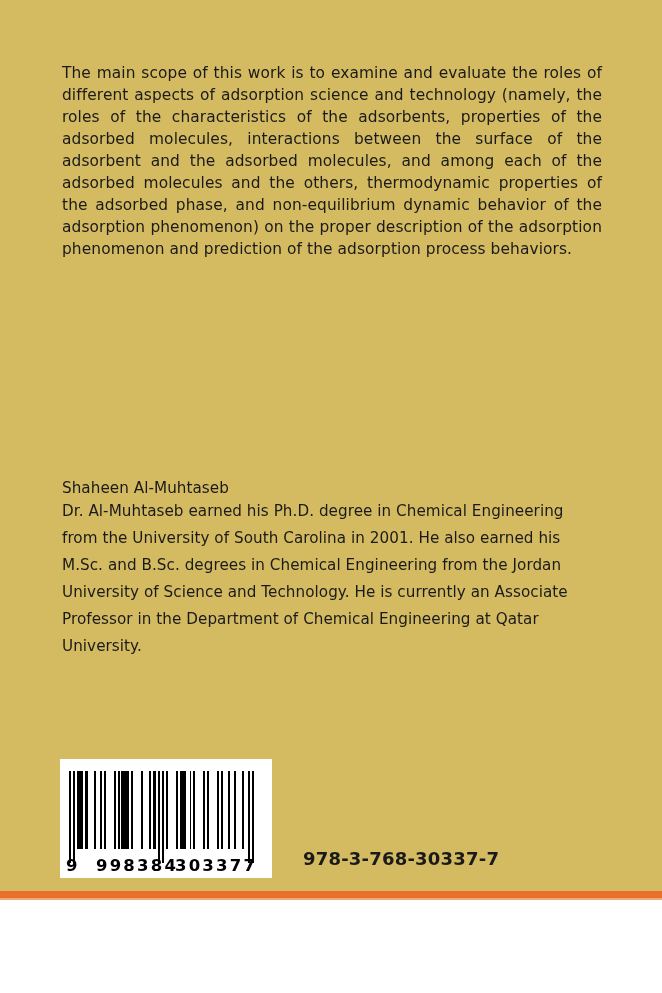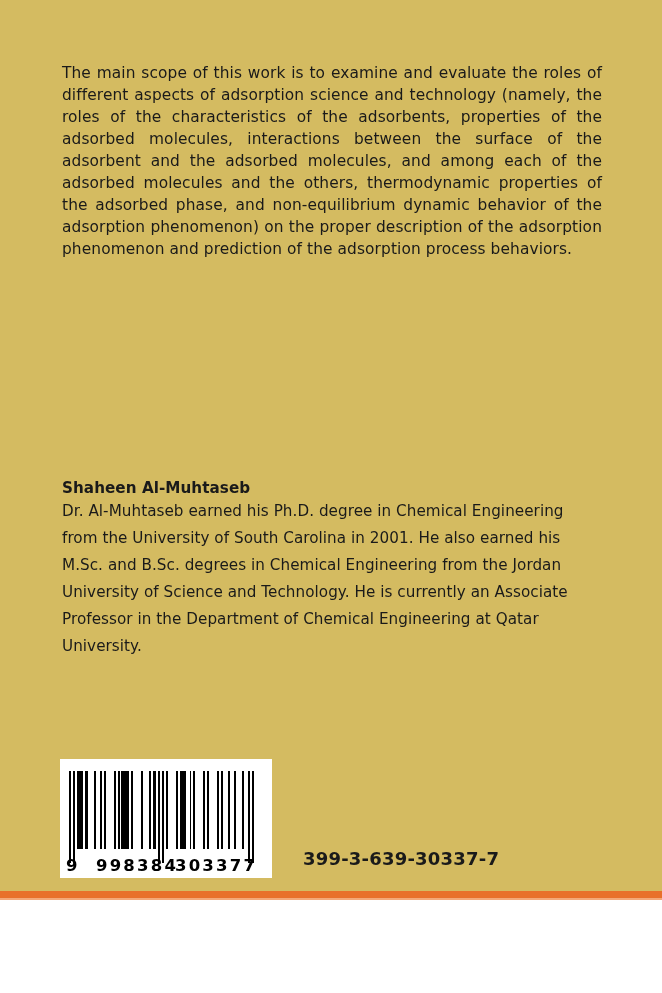--- a/index.html
+++ b/index.html
@@ -67,21 +67,21 @@
   .author-block {
     position: absolute;
     left: 62px;
     top: 478px;
     width: 540px;
     color: #1a1a1a;
   }
   .author-name {
     font-size: 15.2px;
     line-height: 20px;
-    font-weight: bold;
+    font-weight: normal;
     letter-spacing: 0.05px;
   }
   .author-bio {
     font-size: 15.2px;
     line-height: 27px;
     text-align: left;
     letter-spacing: 0.05px;
   }
 
   .barcode-box {
@@ -225,19 +225,19 @@
         <div class="gap guard" style="width: 1.95px;"></div>
         <div class="bar guard" style="width: 1.95px;"></div>
       </div>
     <div class="barcode-digits">
       <span class="bd-lead">9</span>
       <span class="bd-left">998384</span>
       <span class="bd-right">303377</span>
     </div>
   </div>
 
-  <div class="isbn-text">399-3-639-30337-7</div>
+  <div class="isbn-text">978-3-768-30337-7</div>
 
   <div class="stripe-orange"></div>
   <div class="stripe-orange-light"></div>
   <div class="white-base"></div>
 
 </div>
 
 </body></html>

